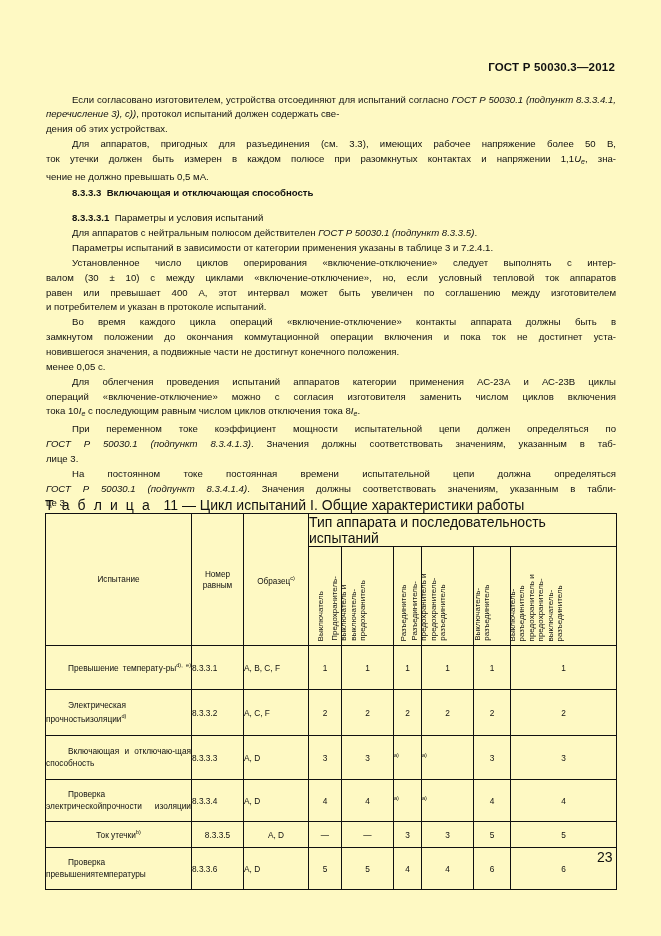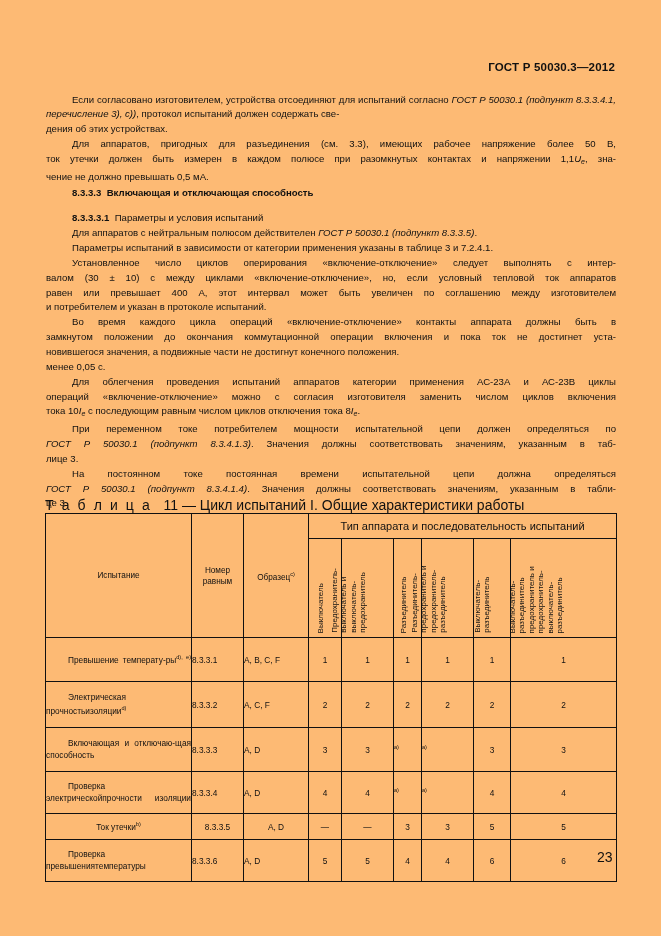--- a/index.html
+++ b/index.html
@@ -13,21 +13,21 @@
     position: relative;
     font-family: "Liberation Sans", sans-serif;
     color: #111111;
     overflow: hidden;
   }
   .page {
     position: absolute;
     left: 0; top: 0;
     width: 661px;
     height: 936px;
-    background: #fdba74;
+    background: #fef9c3;
   }
   .header-std {
     position: absolute;
     right: 46px;
     top: 61px;
     font-size: 11.5px;
     font-weight: bold;
     letter-spacing: 0.2px;
     white-space: nowrap;
   }
@@ -87,22 +87,22 @@
     color: #111;
   }
   table.gost td, table.gost th {
     border: 1px solid #111;
     padding: 0;
     font-weight: normal;
     vertical-align: middle;
   }
   .grp-title {
     height: 24px;
-    text-align: center;
-    font-size: 11px;
+    text-align: left;
+    font-size: 14px;
   }
   .vhead {
     height: 98px;
     position: relative;
   }
   .vhead .rot {
     position: absolute;
     left: 50%;
     bottom: 4px;
     transform-origin: left bottom;
@@ -184,21 +184,21 @@
     <p class="para justify-all">Во время каждого цикла операций «включение-отключение» контакты аппарата должны быть в</p>
     <p class="para noindent justify-all">замкнутом положении до окончания коммутационной операции включения и пока ток не достигнет уста-</p>
     <p class="para noindent">новившегося значения, а подвижные части не достигнут конечного положения.</p>
 
     <p class="para noindent">менее 0,05 с.</p>
 
     <p class="para justify-all">Для облегчения проведения испытаний аппаратов категории применения АС-23А и АС-23В циклы</p>
     <p class="para noindent justify-all">операций «включение-отключение» можно с согласия изготовителя заменить числом циклов включения</p>
     <p class="para noindent"><span>тока 10</span><span class="it">I</span><sub class="v">e</sub><span> с последующим равным числом циклов отключения тока 8</span><span class="it">I</span><sub class="v">e</sub><span>.</span></p>
 
-    <p class="para justify-all">При переменном токе потребителем мощности испытательной цепи должен определяться по</p>
+    <p class="para justify-all">При переменном токе коэффициент мощности испытательной цепи должен определяться по</p>
     <p class="para noindent justify-all"><span class="it">ГОСТ Р 50030.1 (подпункт 8.3.4.1.3)</span><span>. Значения должны соответствовать значениям, указанным в таб-</span></p>
     <p class="para noindent">лице 3.</p>
 
     <p class="para justify-all">На постоянном токе постоянная времени испытательной цепи должна определяться</p>
     <p class="para noindent justify-all"><span class="it">ГОСТ Р 50030.1 (подпункт 8.3.4.1.4)</span><span>. Значения должны соответствовать значениям, указанным в табли-</span></p>
     <p class="para noindent">це 3.</p>
 
   </div>
 
   <div class="tbl-caption"><span class="sp">Т а б л и ц а</span>&nbsp;&nbsp;&nbsp;<span>11</span>&nbsp;<span>—</span>&nbsp;<span>Цикл испытаний I. Общие характеристики работы</span></div>

